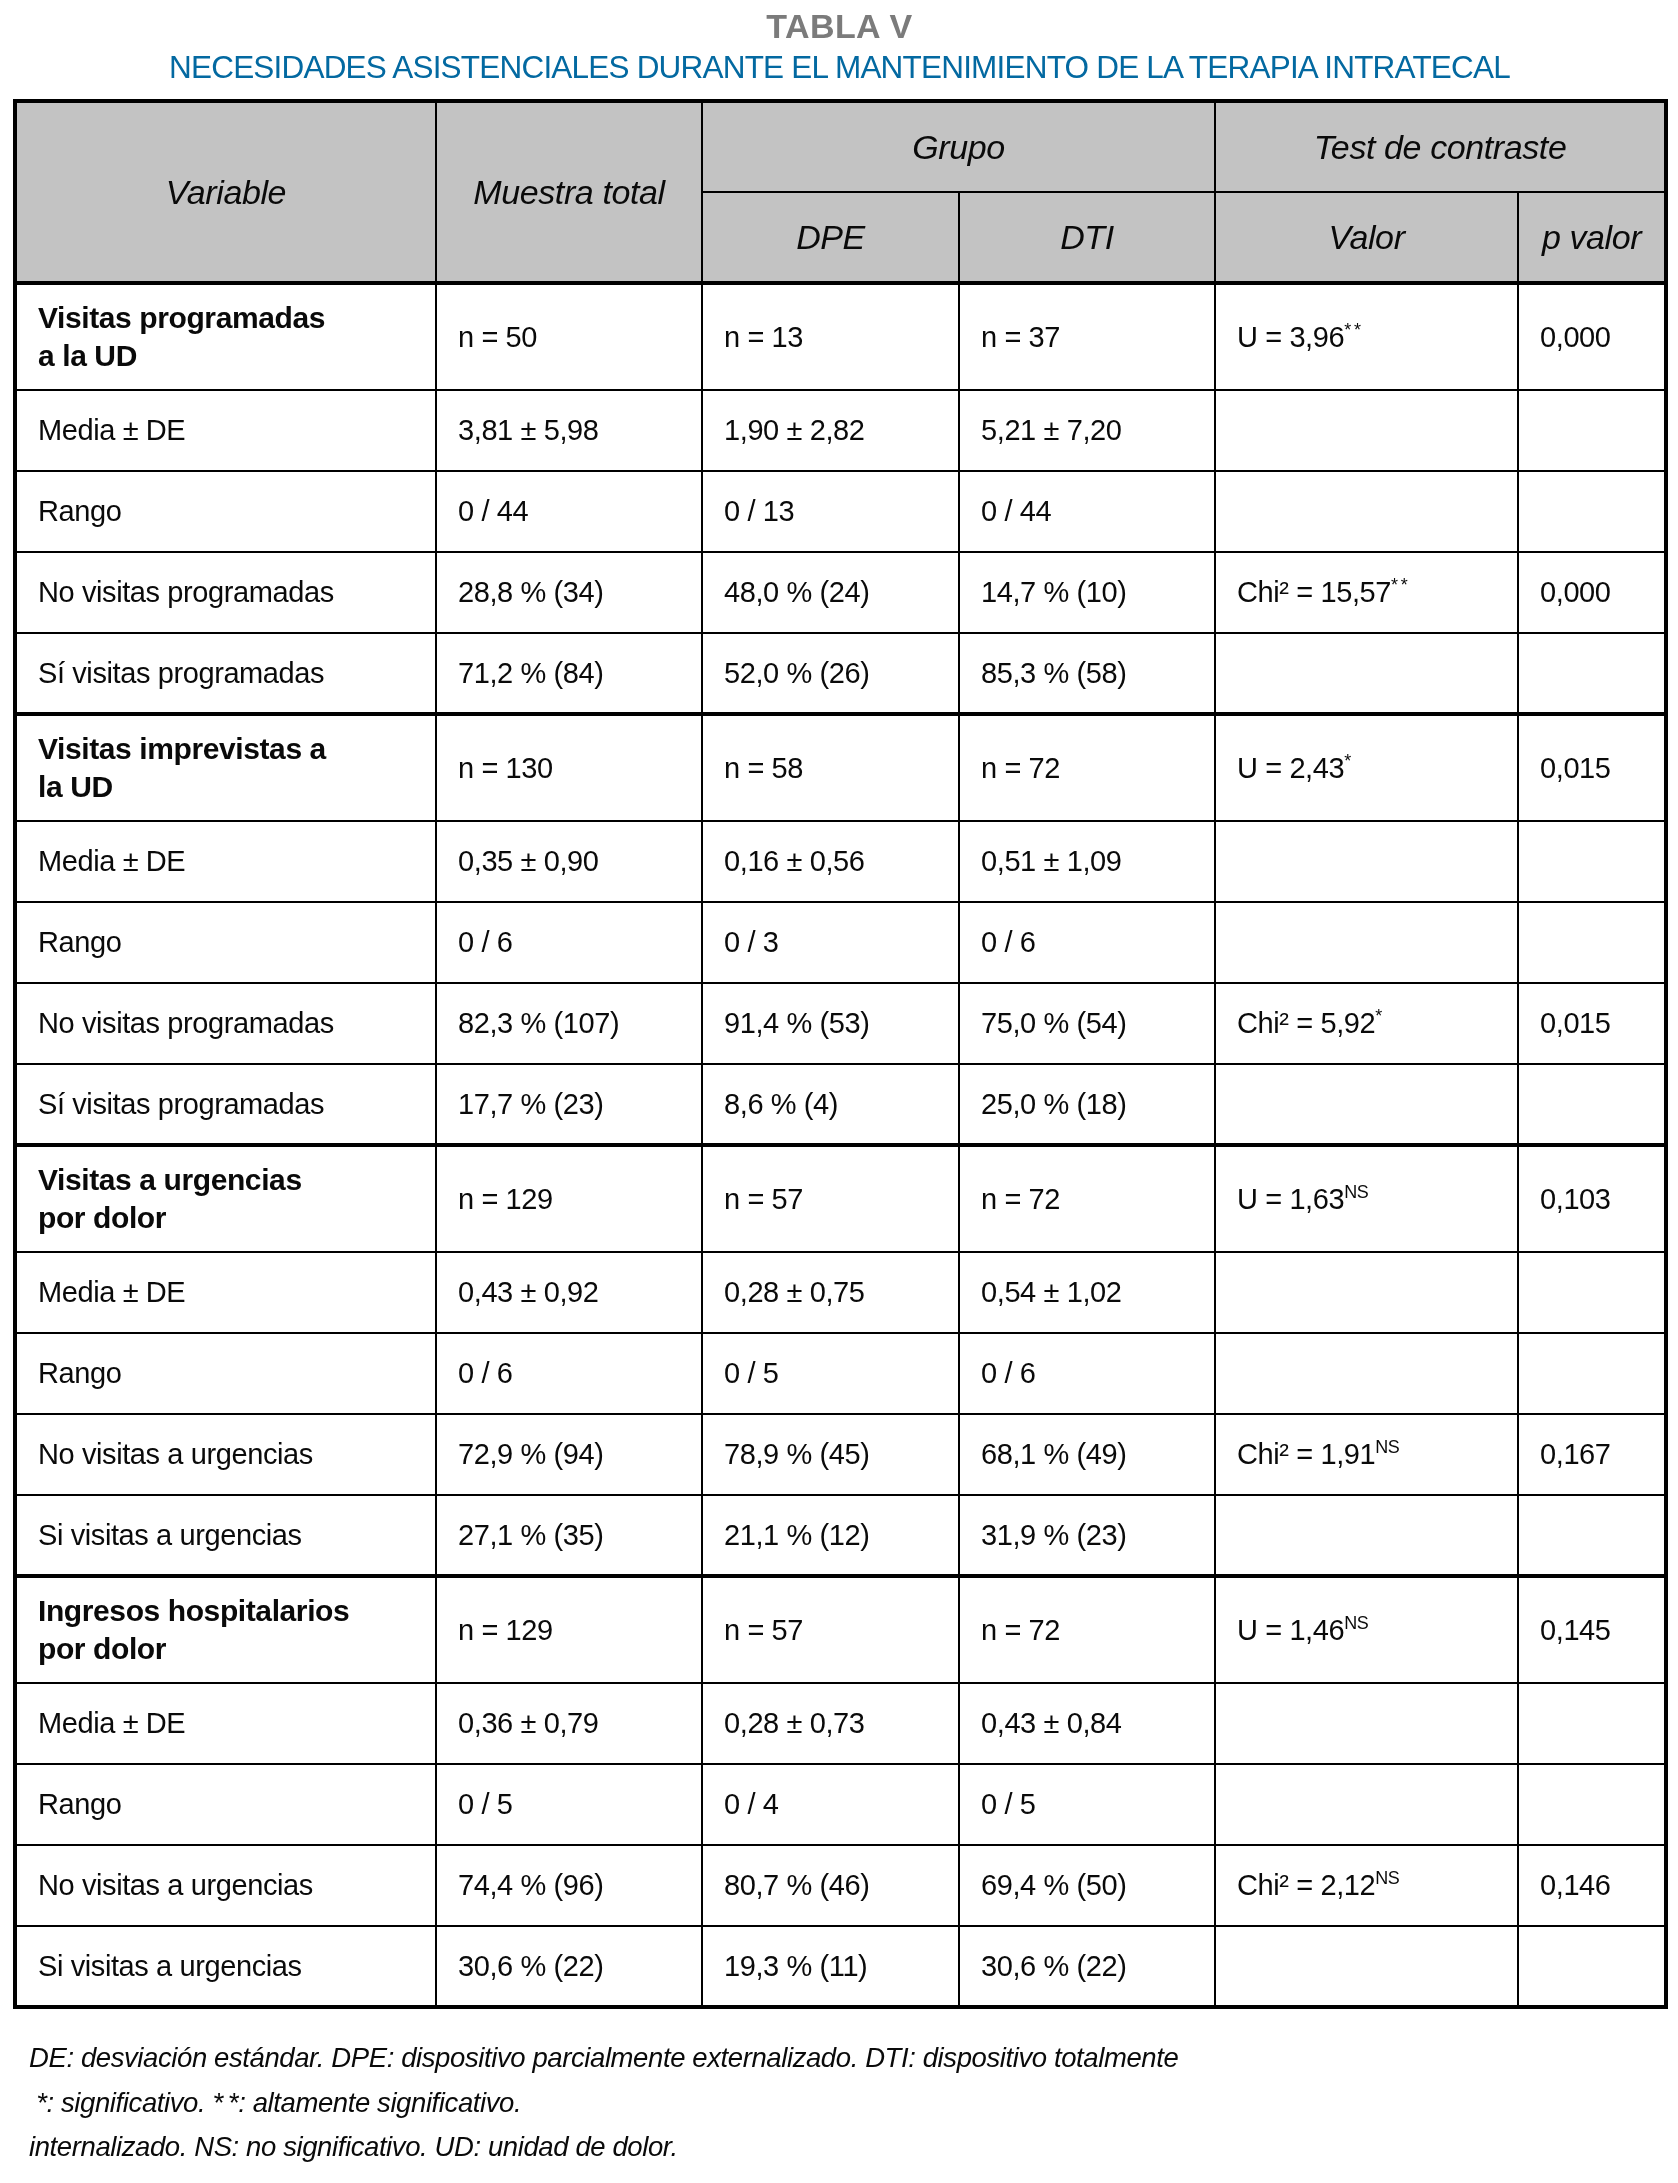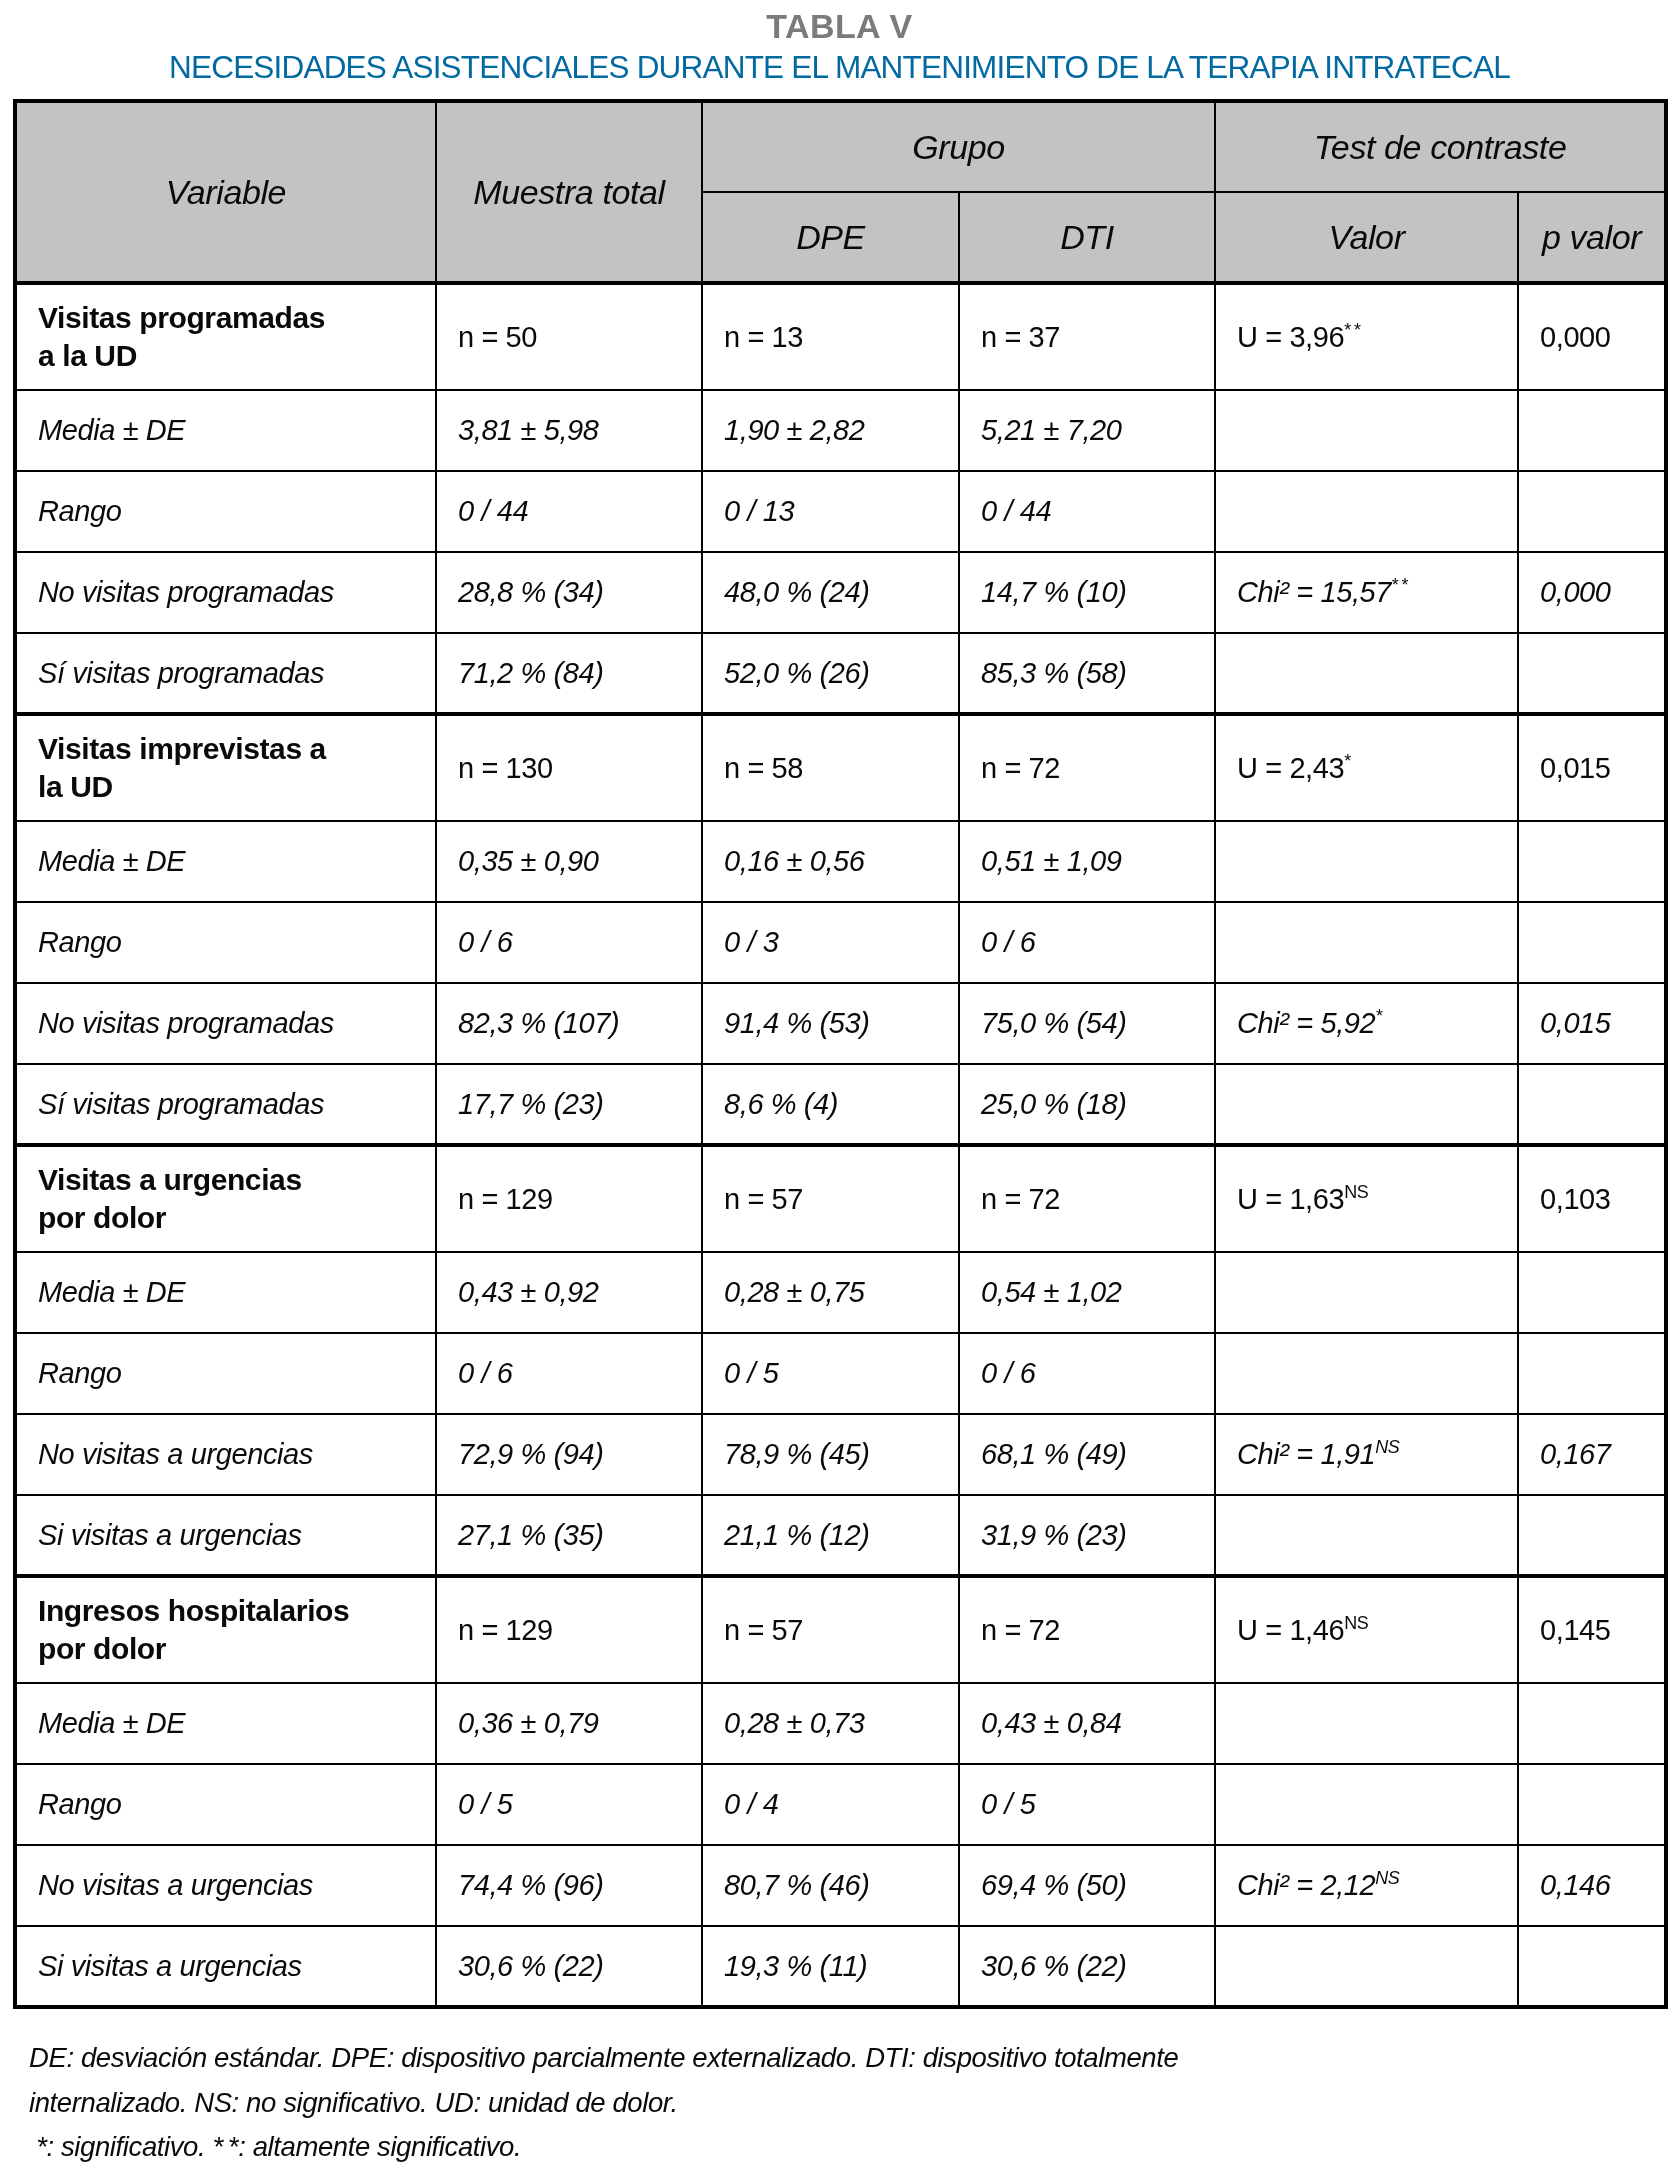--- a/index.html
+++ b/index.html
@@ -64,21 +64,21 @@
   th.hspan  { border-bottom: 3.2px solid #000000; }
   table.tbl td {
     border: 2.4px solid #000000;
     font-size: 29px;
     text-align: left;
     vertical-align: middle;
     padding: 0 6.5px 0 21px;
     letter-spacing: -0.4px;
     background: #ffffff;
   }
-  tr.plain { height: 81px; font-style: italic; }
+  tr.plain { height: 81px; }
   tr.group { height: 107px; }
   tr.group td { border-top: 4px solid #000000; }
   tr.group td.c-label {
     font-weight: bold;
     font-size: 30px;
     line-height: 1.28;
   }
   .sup {
     font-size: 62%;
     vertical-align: super;
@@ -297,18 +297,18 @@
           <td>19,3 % (11)</td>
           <td>30,6 % (22)</td>
           <td></td>
           <td></td>
         </tr>
       </tbody>
   </table>
 
   <div class="footnotes" id="footnotes">
       <div>DE: desviación estándar. DPE: dispositivo parcialmente externalizado. DTI: dispositivo totalmente</div>
+      <div>&nbsp;*: significativo. * *: altamente significativo.</div>
       <div>internalizado. NS: no significativo. UD: unidad de dolor.</div>
-      <div>&nbsp;*: significativo. * *: altamente significativo.</div>
     </div>
 
 </div>
 
 
 </body></html>

